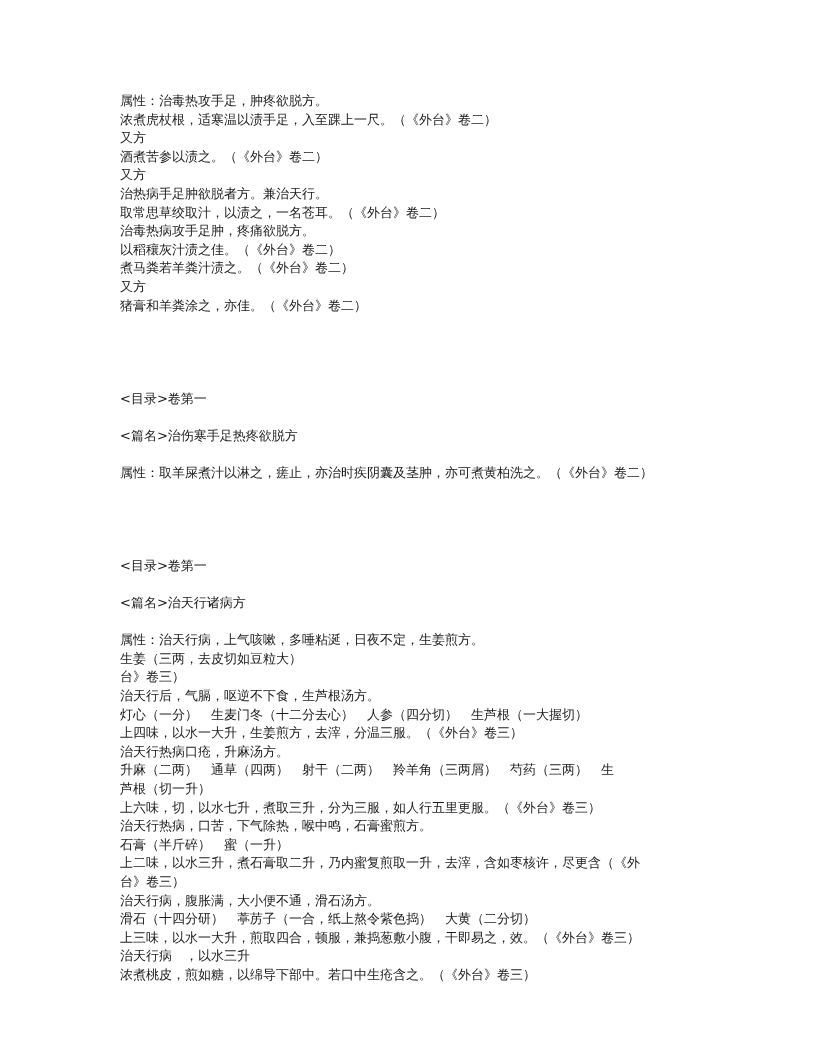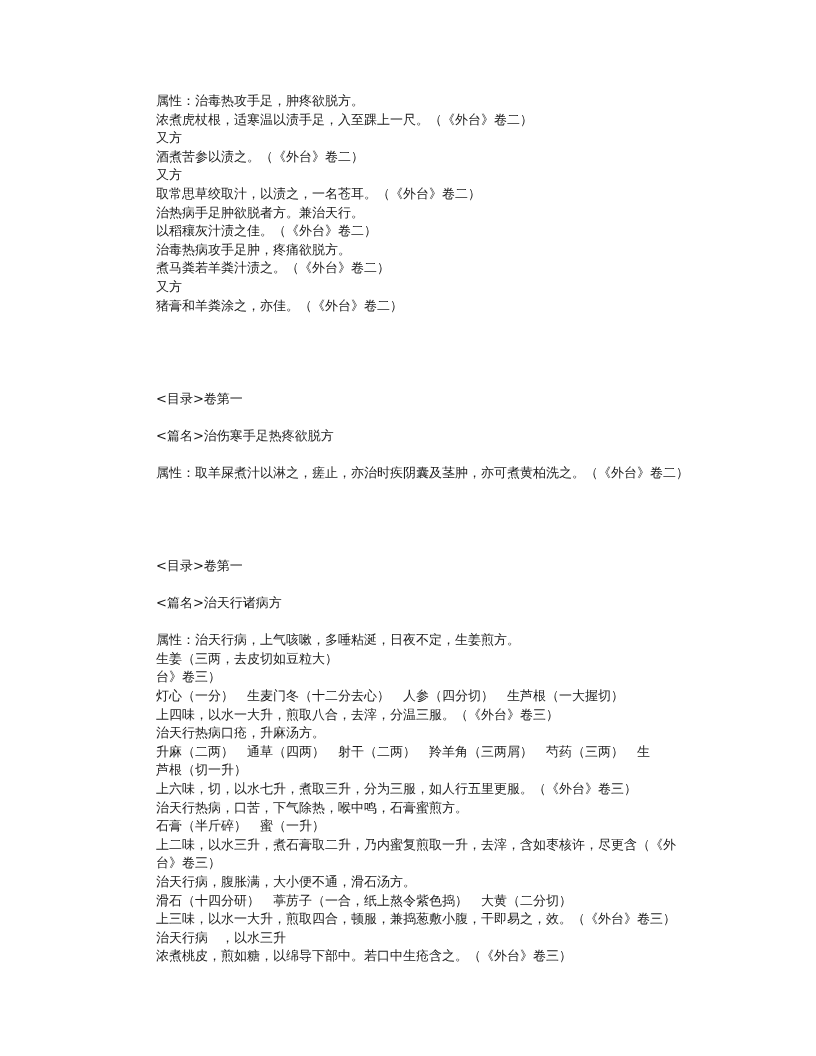--- a/index.html
+++ b/index.html
@@ -13,21 +13,20 @@
       position: relative;
       overflow: hidden;
       font-family: "DejaVu Serif", "Liberation Serif", serif;
       color: #1a1a1a;
     }
     .page {
       position: absolute;
       left: 120px;
       top: 92px;
       width: 580px;
-      margin-left: 36px;
     }
     .line {
       font-size: 13px;
       line-height: 18.6px;
       height: 18.6px;
       white-space: nowrap;
     }
     .gap-large { height: 55.8px; }
     .gap-small { height: 18.6px; }
   </style>
@@ -35,24 +34,24 @@
 <body>
 
 <div class="page">
 
   <div>
     <div class="line">属性：治毒热攻手足，肿疼欲脱方。</div>
     <div class="line">浓煮虎杖根，适寒温以渍手足，入至踝上一尺。（《外台》卷二）</div>
     <div class="line">又方</div>
     <div class="line">酒煮苦参以渍之。（《外台》卷二）</div>
     <div class="line">又方</div>
+    <div class="line">治热病手足肿欲脱者方。兼治天行。</div>
     <div class="line">取常思草绞取汁，以渍之，一名苍耳。（《外台》卷二）</div>
-    <div class="line">治热病手足肿欲脱者方。兼治天行。</div>
+    <div class="line">治毒热病攻手足肿，疼痛欲脱方。</div>
     <div class="line">以稻穰灰汁渍之佳。（《外台》卷二）</div>
-    <div class="line">治毒热病攻手足肿，疼痛欲脱方。</div>
     <div class="line">煮马粪若羊粪汁渍之。（《外台》卷二）</div>
     <div class="line">又方</div>
     <div class="line">猪膏和羊粪涂之，亦佳。（《外台》卷二）</div>
   </div>
 
   <div class="gap-large"></div>
   <div class="gap-small"></div>
 
   <div>
     <div class="line">&lt;目录&gt;卷第一</div>
@@ -66,22 +65,23 @@
   <div class="gap-small"></div>
 
   <div>
     <div class="line">&lt;目录&gt;卷第一</div>
     <div class="gap-small"></div>
     <div class="line">&lt;篇名&gt;治天行诸病方</div>
     <div class="gap-small"></div>
     <div class="line">属性：治天行病，上气咳嗽，多唾粘涎，日夜不定，生姜煎方。</div>
     <div class="line">生姜（三两，去皮切如豆粒大）</div>
     <div class="line">台》卷三）</div>
+    <div class="line">治天行后，气膈，呕逆不下食，生芦根汤方。</div>
     <div class="line">灯心（一分）　生麦门冬（十二分去心）　人参（四分切）　生芦根（一大握切）</div>
-    <div class="line">上四味，以水一大升，煎取八合，去滓，分温三服。（《外台》卷三）</div>
+    <div class="line">上四味，以水一大升，生姜煎方，去滓，分温三服。（《外台》卷三）</div>
     <div class="line">治天行热病口疮，升麻汤方。</div>
     <div class="line">升麻（二两）　通草（四两）　射干（二两）　羚羊角（三两屑）　芍药（三两）　生</div>
     <div class="line">芦根（切一升）</div>
     <div class="line">上六味，切，以水七升，煮取三升，分为三服，如人行五里更服。（《外台》卷三）</div>
     <div class="line">治天行热病，口苦，下气除热，喉中鸣，石膏蜜煎方。</div>
     <div class="line">石膏（半斤碎）　蜜（一升）</div>
     <div class="line">上二味，以水三升，煮石膏取二升，乃内蜜复煎取一升，去滓，含如枣核许，尽更含（《外</div>
     <div class="line">台》卷三）</div>
     <div class="line">治天行病，腹胀满，大小便不通，滑石汤方。</div>
     <div class="line">滑石（十四分研）　葶苈子（一合，纸上熬令紫色捣）　大黄（二分切）</div>

